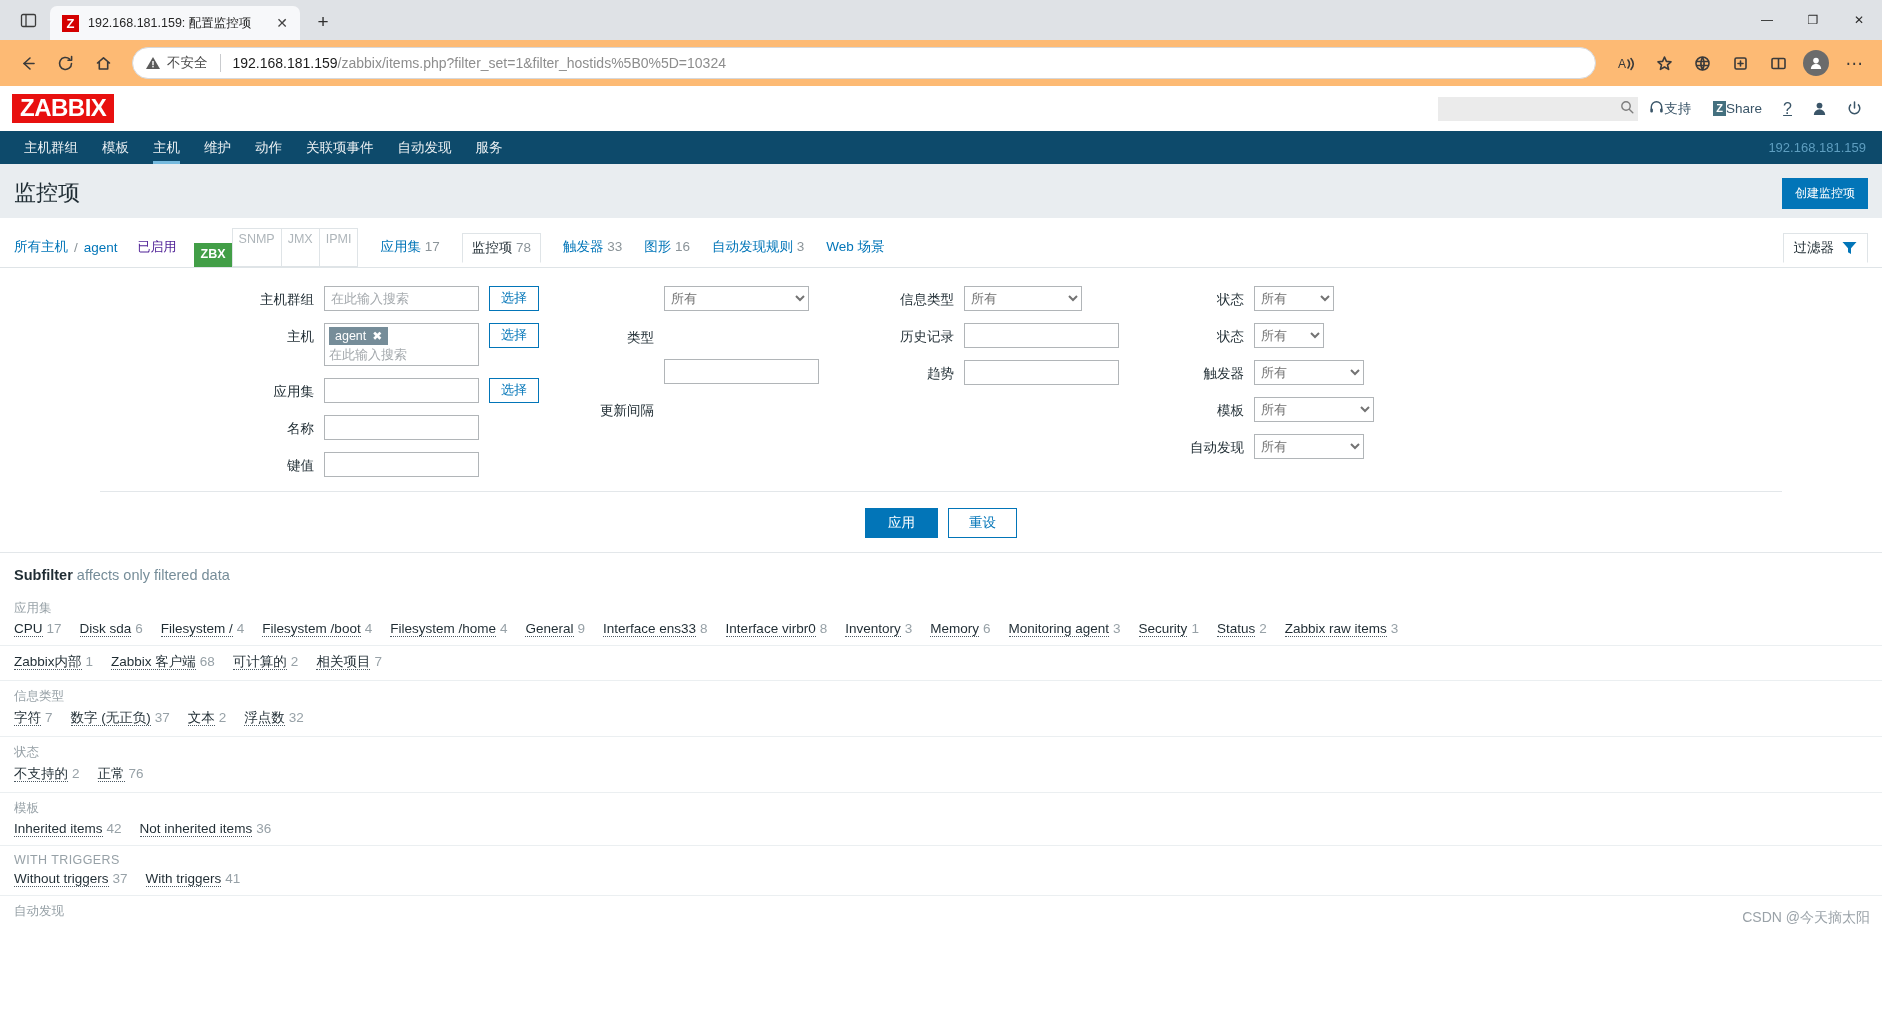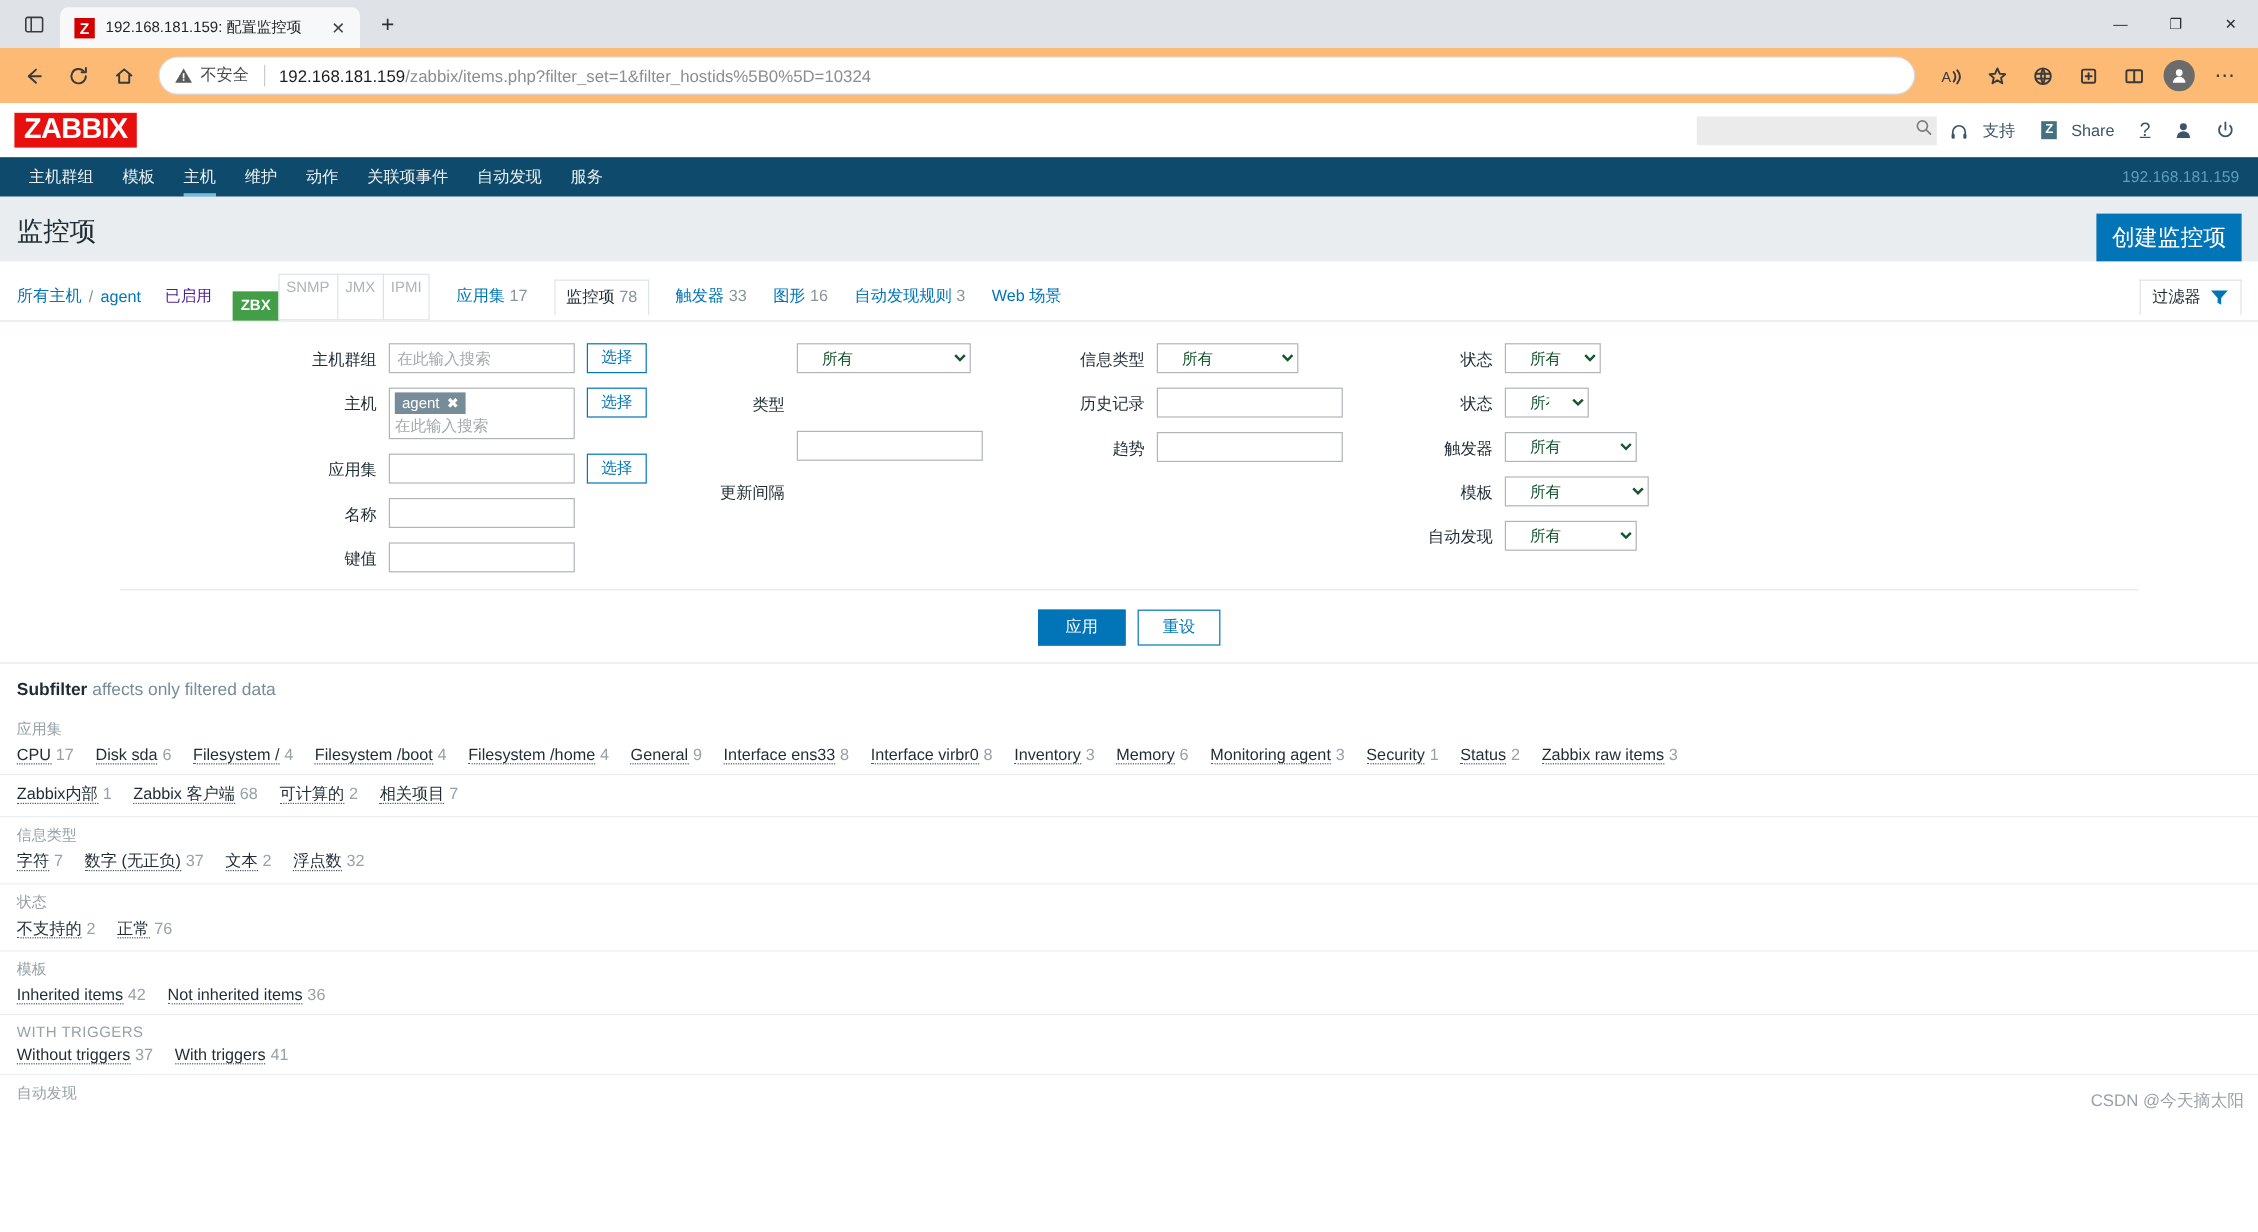--- a/index.html
+++ b/index.html
@@ -99,21 +99,21 @@
   .zbx-header-right {
     margin-left: auto; display: flex; align-items: center; gap: 0;
   }
   .zbx-search {
     width: 200px; height: 24px; background: #ebebeb; border: none;
     display: flex; align-items: center; padding: 0 6px;
   }
   .zbx-search input { border: none; background: transparent; outline: none; flex: 1; font-size: 13px; }
   .zbx-search .s-icon { color: #7d7d7d; }
   .zbx-hdr-link {
-    display: flex; align-items: flex-end; gap: 12px; color: #3a5568; font-size: 13.5px;
+    display: flex; align-items: flex-start; gap: 0; color: #3a5568; font-size: 13.5px;
     text-decoration: none; padding: 0 11px; white-space: nowrap;
   }
   .zbx-hdr-icon { padding: 0 10px; color: #3a5568; display:flex; align-items:center; }
   .share-badge {
     background: #44707f; color: #fff; font-weight: bold; font-size: 11px;
     padding: 1px 3px; line-height: 1.15; font-family: "Liberation Sans", sans-serif;
   }
 
   
   .zbx-subnav {
@@ -134,21 +134,21 @@
   }
 
   
   .page-wrap { background: #ffffff; }
   .page-header {
     background: #e9edf0; padding: 14px 14px 0 14px; display: flex; align-items: flex-start;
   }
   .page-title { font-size: 22px; color: #1f2c33; font-weight: normal; padding-bottom: 10px; }
   .create-btn {
     margin-left: auto; background: #0275b8; color: #fff; border: none;
-    font-size: 19px; padding: 7px 13px; cursor: pointer; white-space: nowrap;
+    font-size: 12px; padding: 7px 13px; cursor: pointer; white-space: nowrap;
   }
 
   .tabs-row {
     background: #ffffff; display: flex; align-items: center; gap: 0;
     padding: 10px 14px 0 14px; border-bottom: 1px solid #dfe4e7;
     position: relative; min-height: 38px;
   }
   .tabs-row .bc { font-size: 13.5px; color: #0275b8; text-decoration: none; }
   .tabs-row .bc-sep { color: #8b9499; font-size: 13.5px; padding: 0 6px; }
   .tabs-row .bc-cur { font-size: 13.5px; color: #0275b8; }
@@ -212,21 +212,21 @@
     background: transparent; font-family: "Liberation Sans", sans-serif;
   }
   .ms-input::placeholder { color: #a4a9ad; }
   .select-btn {
     height: 25px; border: 1px solid #0275b8; color: #0275b8; background: #fff;
     font-size: 13px; padding: 0 11px; cursor: pointer;
     font-family: "Liberation Sans", sans-serif;
   }
   .fselect {
     height: 25px; border: 1px solid #b1b5b8; background: #fff; font-size: 13px;
-    color: #14532d; padding: 0 16px; outline: none;
+    color: #737373; padding: 0 2px; outline: none;
     font-family: "Liberation Sans", sans-serif;
   }
   .sel-w1 { width: 145px; }
   .sel-w3 { width: 80px; }
   .sel-w4 { width: 70px; }
   .sel-w5 { width: 118px; }
   .sel-w6 { width: 110px; }
   .filter-actions {
     display: flex; justify-content: center; gap: 10px; padding: 16px 0 14px 0;
     margin: 14px 100px 0 100px; border-top: 1px solid #e3e7ea;

